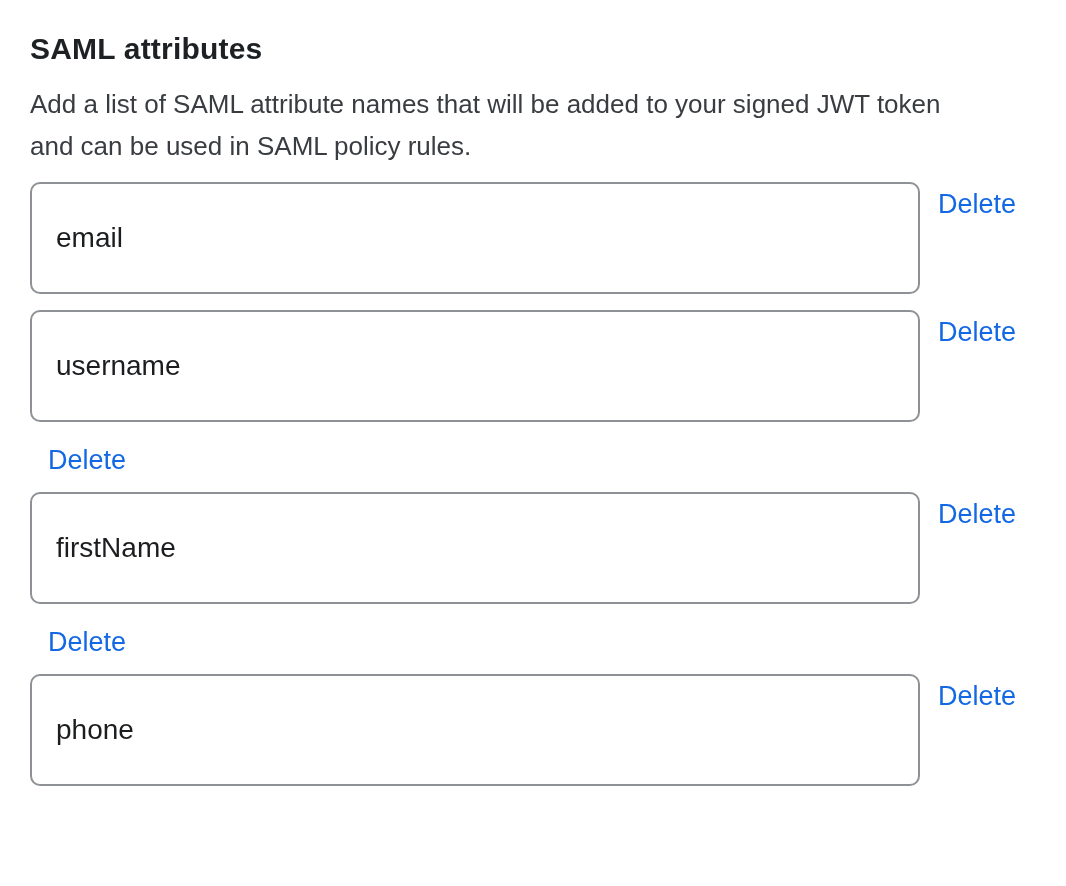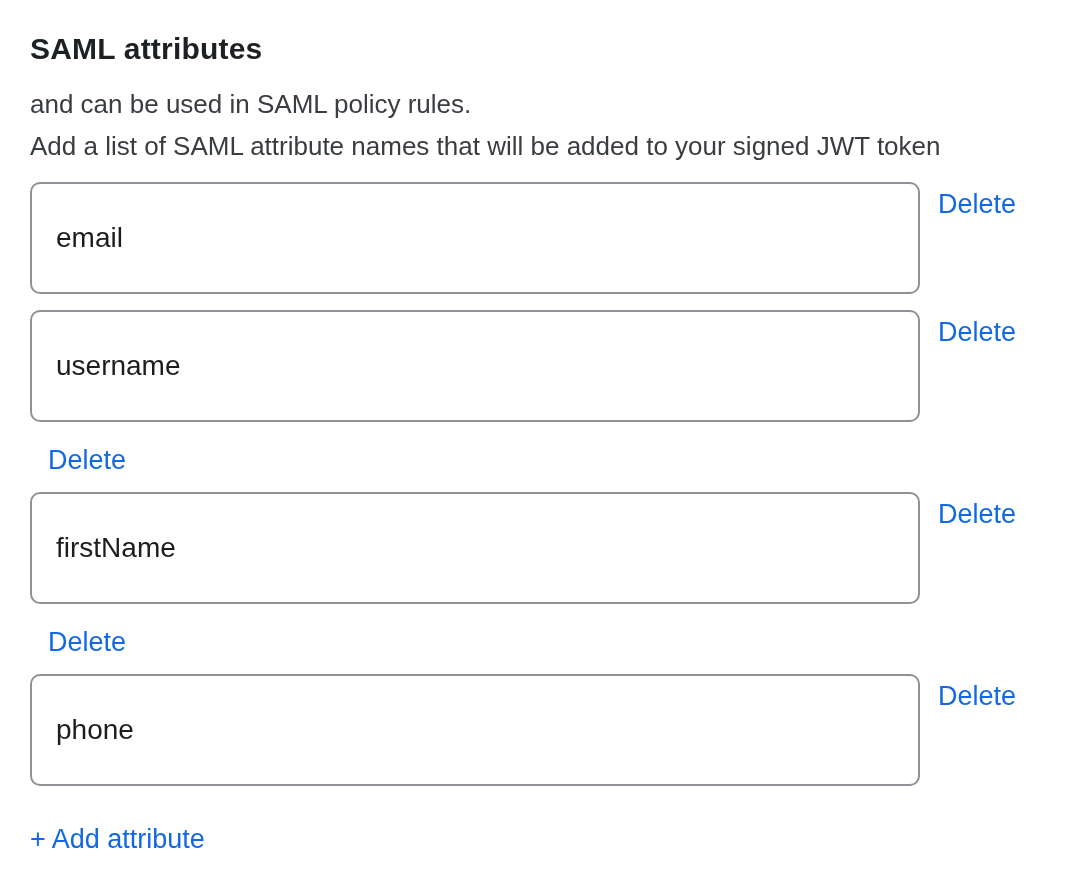--- a/index.html
+++ b/index.html
@@ -62,22 +62,22 @@
   }
 </style>
 </head>
 <body>
 
 <div class="container">
 
   <h1 class="page-title">SAML attributes</h1>
 
   <p class="description">
+    <span class="desc-line">Add a list of SAML attribute names that will be added to your signed JWT token</span>
     <span class="desc-line">and can be used in SAML policy rules.</span>
-    <span class="desc-line">Add a list of SAML attribute names that will be added to your signed JWT token</span>
   </p>
 
   <div class="attr-row">
     <input type="text" class="attr-input" value="email" style="">
     <a class="link delete-link">Delete</a>
   </div>
 
   <div class="attr-row">
     <input type="text" class="attr-input" value="username" style="">
     <a class="link delete-link">Delete</a>
@@ -94,15 +94,14 @@
 
   <div class="attr-row">
     <a class="link delete-link">Delete</a>
   </div>
 
   <div class="attr-row">
     <input type="text" class="attr-input" value="phone" style="">
     <a class="link delete-link">Delete</a>
   </div>
 
-  <a class="link add-link">+ Add attribute</a>
 
 </div>
 
 </body></html>

